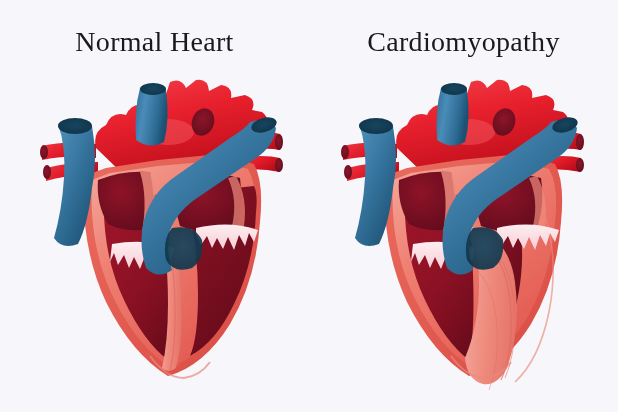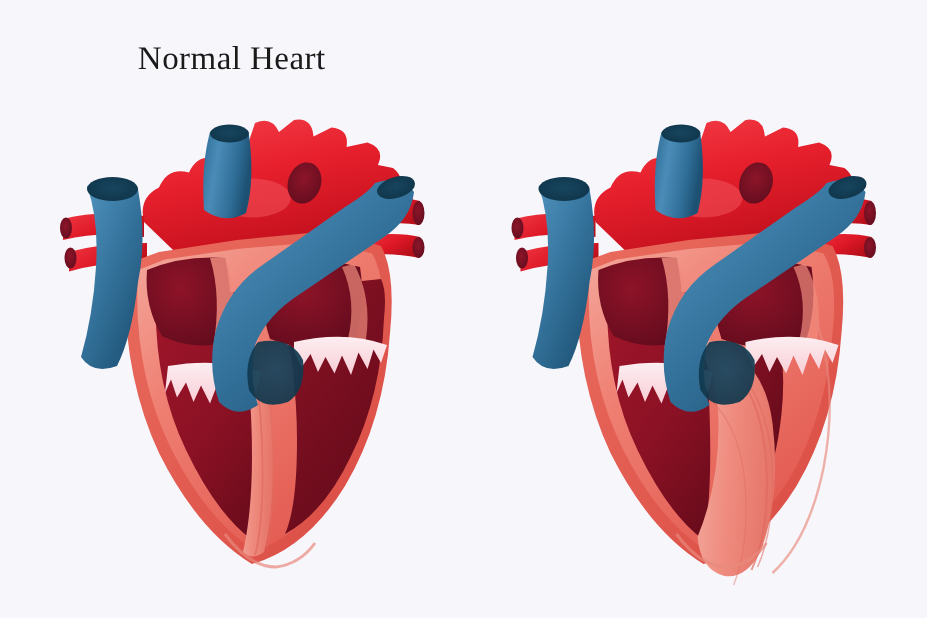--- a/index.html
+++ b/index.html
@@ -7,21 +7,21 @@
     width:618px;height:412px;
     background:#f7f6fa;
     font-family:"Liberation Serif", serif;
     overflow:hidden;
     position:relative;
   }
   #figure{position:absolute;inset:0;}
   .caption{
     position:absolute;
     top:26px;
-    font-size:22px;
+    font-size:28px;
     color:#1a1a1a;
     letter-spacing:.3px;
     text-align:center;
     white-space:nowrap;
   }
   #caption-normal{left:0;width:309px;}
   #caption-cardio{left:309px;width:309px;}
   svg{display:block;width:618px;height:412px;}
 </style>
 </head>
@@ -295,13 +295,14 @@
                  l54 -38 q16 -10 20 -16 z" fill="url(#gVein2)"></path>
         <ellipse cx="264" cy="125" rx="13" ry="7" fill="url(#gVeinLumen)" transform="rotate(-16 264 125)"></ellipse>
         <path d="M172 228 q22 -4 30 12 q2 20 -10 28
                  q-18 6 -26 -8 q-4 -20 6 -32 z" fill="url(#gVeinLumen)" opacity="0.92"></path>
       </g>
     </g>
   </svg>
 
   <div class="caption" id="caption-normal">Normal Heart</div>
 
+  <div class="caption" id="caption-cardio">Cardiomyopathy</div>
 </div>
 
 </body></html>

